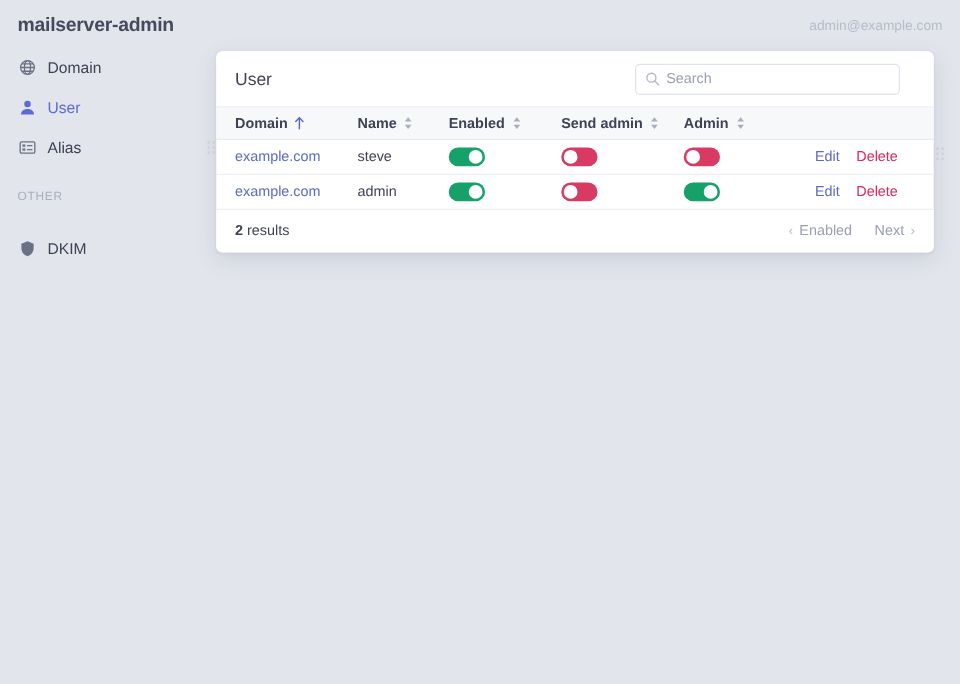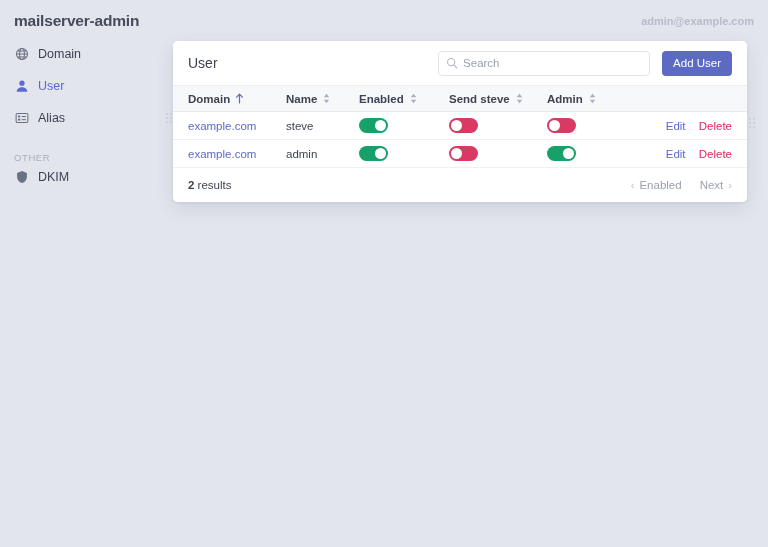--- a/index.html
+++ b/index.html
@@ -39,21 +39,20 @@
     font-weight: bold;
     letter-spacing: -0.2px;
     color: #454a5c;
   }
   .account-email {
     position: absolute;
     right: 14px;
     top: 15px;
     font-size: 11px;
     color: #b6bcca;
-    font-weight: bold;
   }
 
   
   .sidebar {
     position: absolute;
     left: 0;
     top: 42px;
     width: 160px;
   }
   .nav-item {
@@ -75,21 +74,21 @@
     margin-right: 9px;
     display: inline-flex;
     align-items: center;
     justify-content: center;
     flex: 0 0 auto;
   }
   .nav-icon svg { display: block; }
   .nav-section {
     padding: 0 0 0 14px;
     margin-top: 22px;
-    margin-bottom: 2px;
+    margin-bottom: 24px;
     font-size: 9.5px;
     letter-spacing: 0.6px;
     color: #a9aebd;
     text-transform: uppercase;
   }
 
   
   .card {
     position: absolute;
     left: 173px;
@@ -194,21 +193,21 @@
     color: #3f4254;
     padding: 0 0 0 15px;
     vertical-align: middle;
     white-space: nowrap;
   }
   .cell-link {
     color: #5c6ac4;
     text-decoration: none;
     cursor: pointer;
   }
-  .actions-cell { text-align: right; padding-right: 15px !important; }
+  .actions-cell { text-align: left; padding-right: 15px !important; }
   .link-edit {
     color: #5c6ac4;
     text-decoration: none;
     cursor: pointer;
     margin-right: 10px;
   }
   .link-delete {
     color: #e0265c;
     text-decoration: none;
     cursor: pointer;
@@ -344,21 +343,20 @@
       <div class="search-box">
         <span class="search-icon">
           <svg width="12" height="12" viewBox="0 0 14 14" fill="none" stroke="#9aa0b0" stroke-width="1.3">
             <circle cx="6" cy="6" r="4.2"></circle>
             <line x1="9.2" y1="9.2" x2="12.6" y2="12.6" stroke-linecap="round"></line>
           </svg>
         </span>
         <input class="search-input" type="text" placeholder="Search" style="">
       </div>
 
-      <button class="btn-primary">Add User</button>
     </div>
 
     <table class="data-table">
       <colgroup>
         <col style="width:98px">
           <col style="width:73px">
           <col style="width:90px">
         <col style="width:98px">
           <col style="width:105px">
           <col>
@@ -387,21 +385,21 @@
             <span class="th-inner">
               <span>Enabled</span>
               <svg class="sort-icon" viewBox="0 0 9 11" fill="#a9aebd">
                 <polygon points="4.5,0.8 7.2,4.2 1.8,4.2"></polygon>
                 <polygon points="4.5,10.2 7.2,6.8 1.8,6.8"></polygon>
               </svg>
             </span>
           </th>
           <th>
             <span class="th-inner">
-              <span>Send steve</span>
+              <span>Send admin</span>
               <svg class="sort-icon" viewBox="0 0 9 11" fill="#a9aebd">
                 <polygon points="4.5,0.8 7.2,4.2 1.8,4.2"></polygon>
                 <polygon points="4.5,10.2 7.2,6.8 1.8,6.8"></polygon>
               </svg>
             </span>
           </th>
           <th>
             <span class="th-inner">
               <span>Admin</span>
               <svg class="sort-icon" viewBox="0 0 9 11" fill="#a9aebd">

